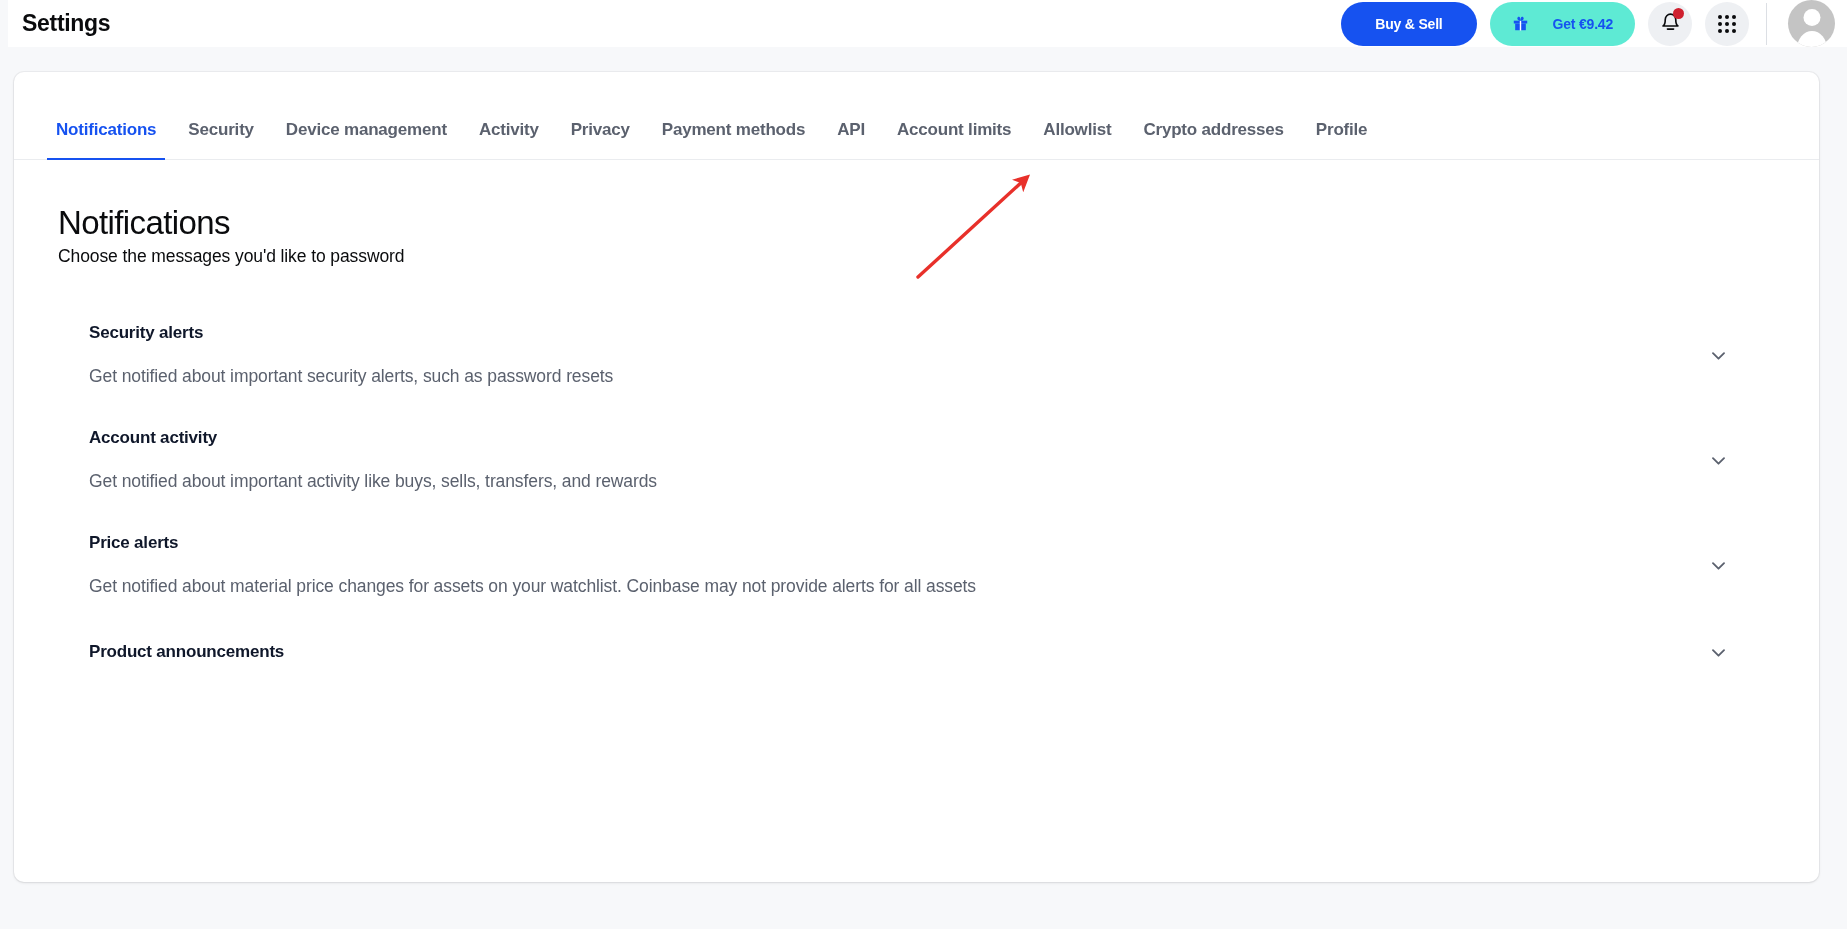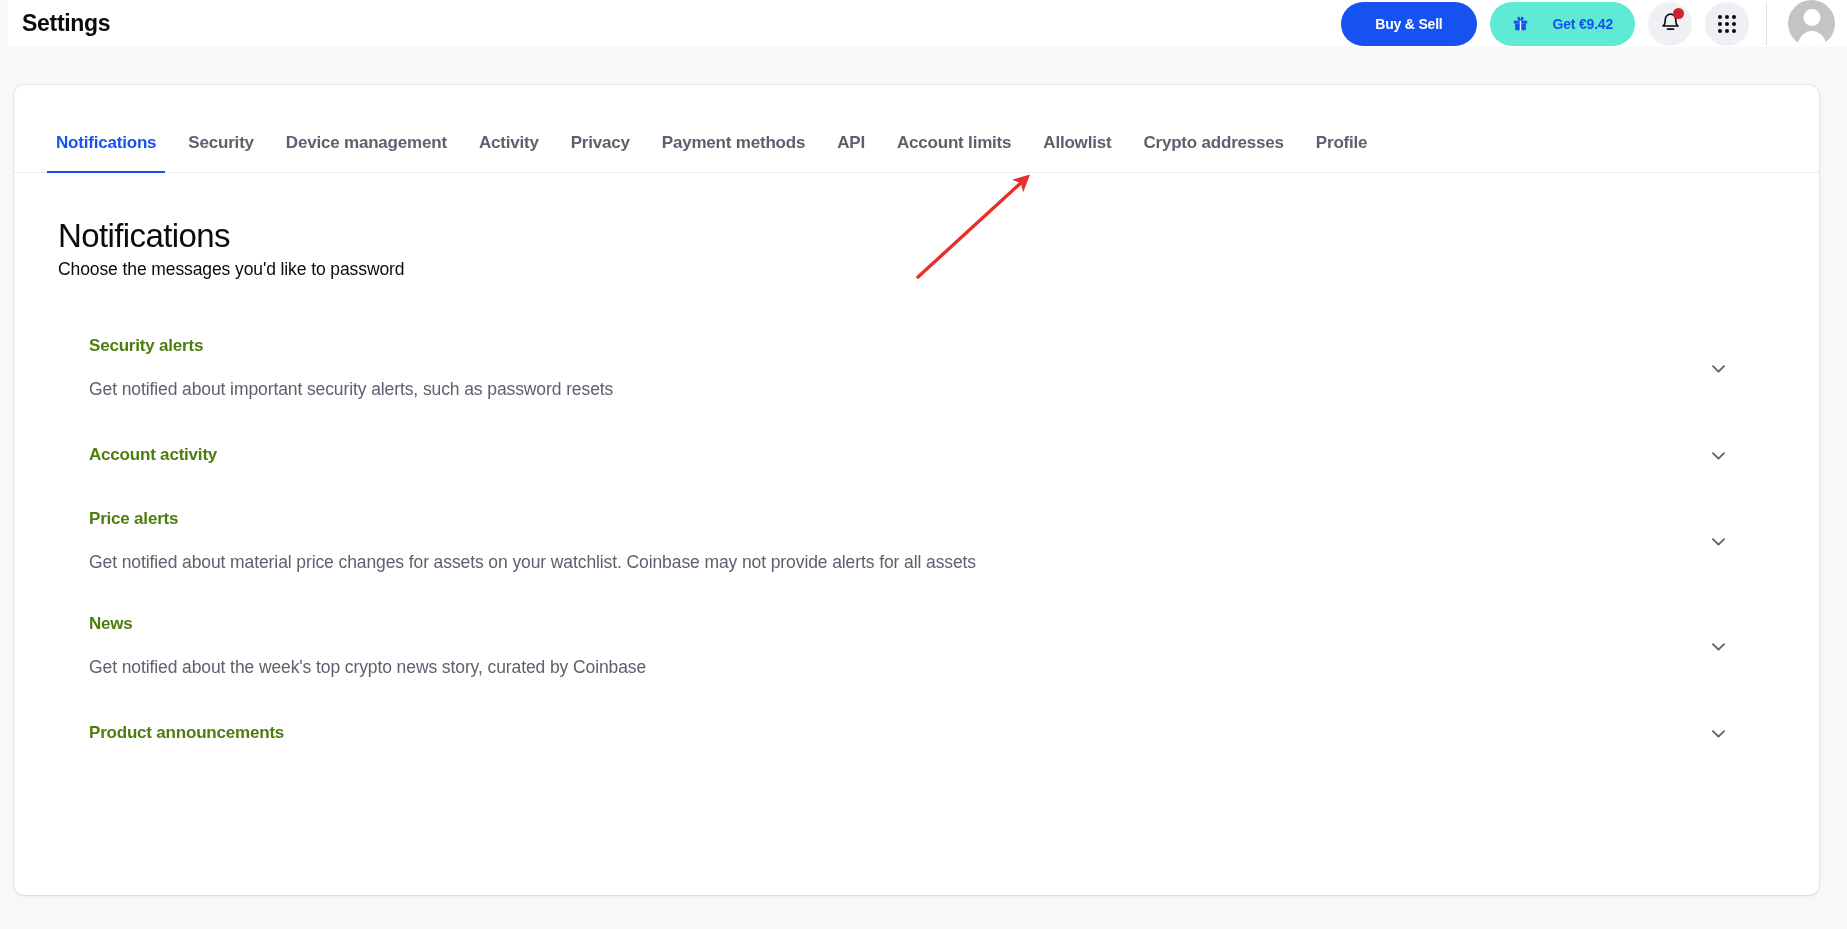--- a/index.html
+++ b/index.html
@@ -148,21 +148,21 @@
     transform: translateX(-50%);
     width: 30px; height: 30px;
     border-radius: 50% 50% 0 0 / 60% 60% 0 0;
     background: #ffffff;
   }
 
   
   .card {
     position: absolute;
     left: 14px;
-    top: 85px;
+    top: 72px;
     width: 1805px;
     height: 810px;
     background: #ffffff;
     border-radius: 10px;
     box-shadow: 0 1px 3px rgba(10,11,13,0.10), 0 0 0 1px rgba(10,11,13,0.045);
     overflow: hidden;
   }
 
   .tabs {
     height: 88px;
@@ -222,21 +222,21 @@
     align-items: center;
     padding: 19px 44px 19px 75px;
     cursor: pointer;
   }
 
   .setting-text { flex: 1 1 auto; min-width: 0; }
 
   .setting-label {
     font-size: 17px;
     font-weight: bold;
-    color: #4d7c0f;
+    color: #0f172a;
     letter-spacing: -0.2px;
     line-height: 1.35;
   }
 
   .setting-desc {
     font-size: 17.5px;
     color: #5b616e;
     letter-spacing: -0.1px;
     line-height: 1.5;
     margin-top: 18px;
@@ -350,42 +350,32 @@
           </div>
           <div class="chevron">
             <svg width="19" height="19" viewBox="0 0 24 24" fill="none" stroke="#5b616e" stroke-width="2.3" stroke-linecap="round" stroke-linejoin="round">
               <polyline points="5 9 12 16 19 9"></polyline>
             </svg>
           </div>
         </div>
         <div class="setting-row">
           <div class="setting-text">
             <div class="setting-label">Account activity</div>
+            <div class="setting-desc">Get notified about important activity like buys, sells, transfers, and rewards</div>
           </div>
           <div class="chevron">
             <svg width="19" height="19" viewBox="0 0 24 24" fill="none" stroke="#5b616e" stroke-width="2.3" stroke-linecap="round" stroke-linejoin="round">
               <polyline points="5 9 12 16 19 9"></polyline>
             </svg>
           </div>
         </div>
         <div class="setting-row">
           <div class="setting-text">
             <div class="setting-label">Price alerts</div>
             <div class="setting-desc">Get notified about material price changes for assets on your watchlist. Coinbase may not provide alerts for all assets</div>
-          </div>
-          <div class="chevron">
-            <svg width="19" height="19" viewBox="0 0 24 24" fill="none" stroke="#5b616e" stroke-width="2.3" stroke-linecap="round" stroke-linejoin="round">
-              <polyline points="5 9 12 16 19 9"></polyline>
-            </svg>
-          </div>
-        </div>
-        <div class="setting-row">
-          <div class="setting-text">
-            <div class="setting-label">News</div>
-            <div class="setting-desc">Get notified about the week's top crypto news story, curated by Coinbase</div>
           </div>
           <div class="chevron">
             <svg width="19" height="19" viewBox="0 0 24 24" fill="none" stroke="#5b616e" stroke-width="2.3" stroke-linecap="round" stroke-linejoin="round">
               <polyline points="5 9 12 16 19 9"></polyline>
             </svg>
           </div>
         </div>
         <div class="setting-row">
           <div class="setting-text">
             <div class="setting-label">Product announcements</div>

